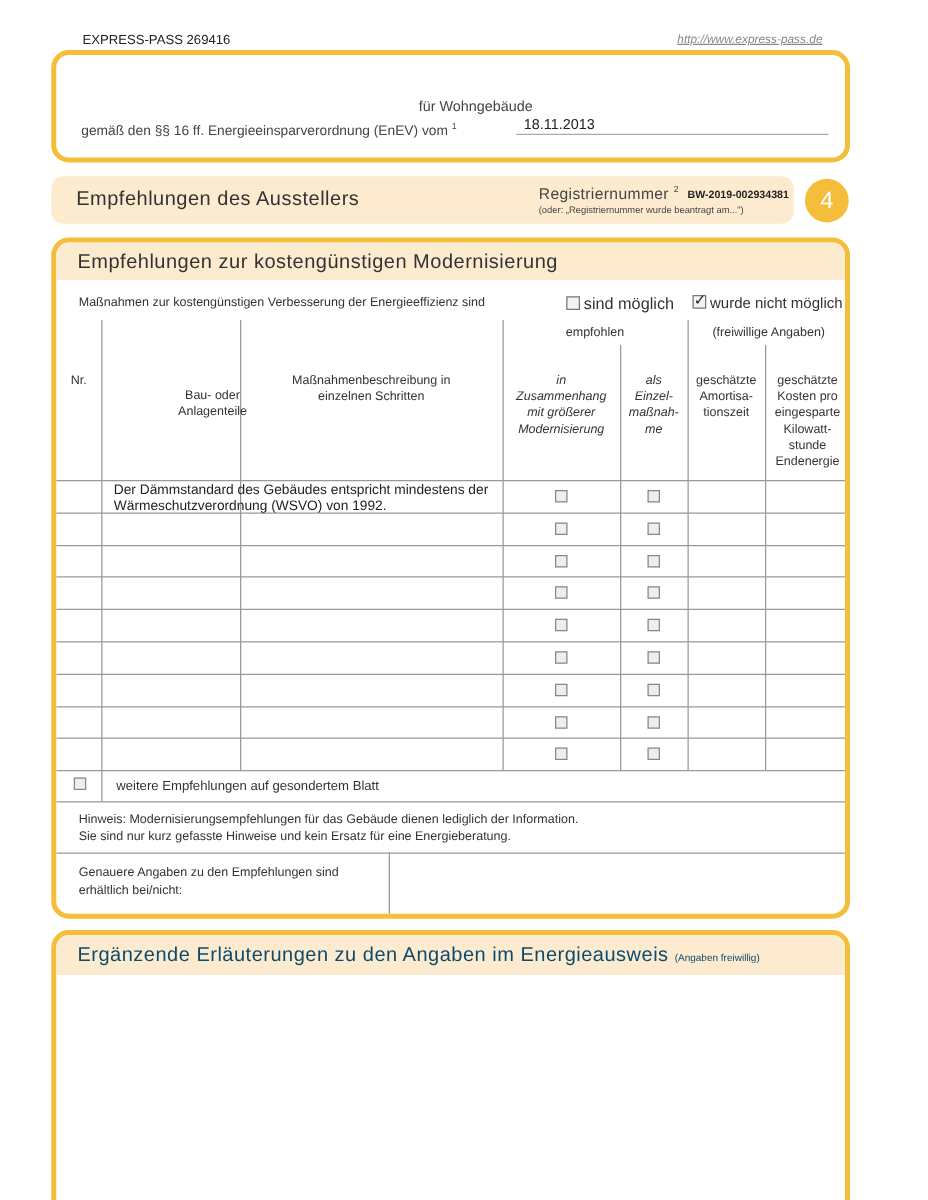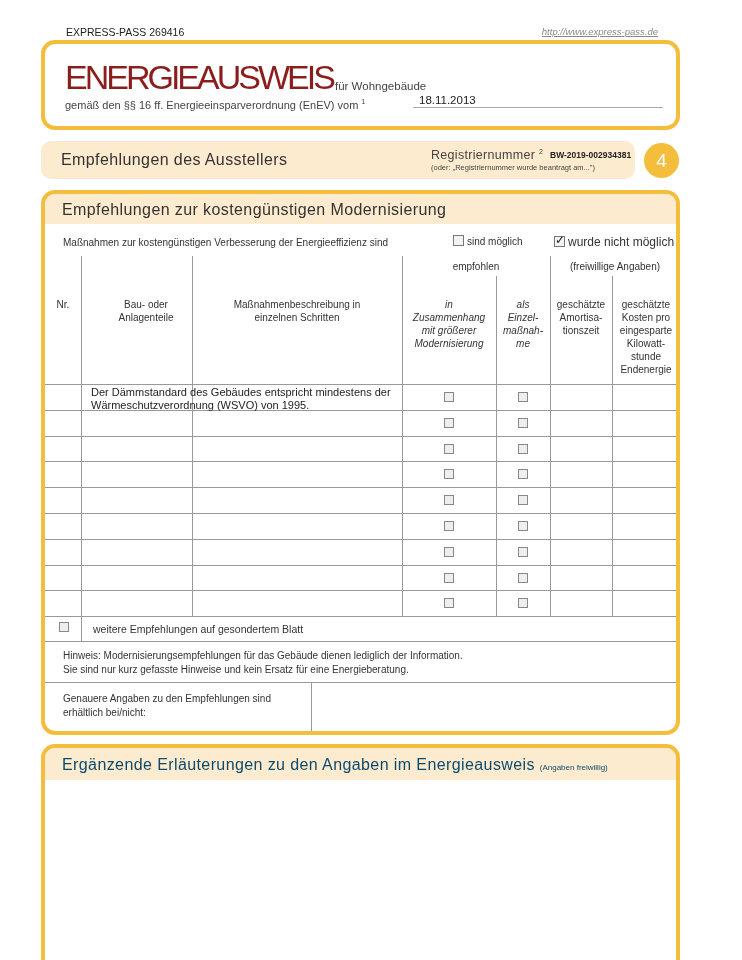--- a/index.html
+++ b/index.html
@@ -23,21 +23,21 @@
   .reg-label sup { font-size:7px; }
   .reg-num { left:509px; top:9px; font-size:8.5px; font-weight:bold; color:#222; }
   .reg-hint { left:390px; top:22px; font-size:7.5px; color:#444; }
   .page-num { left:644px; top:143px; width:35px; height:35px; border-radius:50%; background:#f5bd3c; color:#fff; font-size:19px; text-align:center; line-height:35px; }
 
   .main-box { left:41px; top:190px; width:639px; height:545px; overflow:hidden; }
   .box-header { position:absolute; left:0; top:0; right:0; height:30px; background:#fdebcf; }
   .box-header-title { left:17px; top:7px; font-size:16px; color:#333; letter-spacing:0.4px; }
 
   .intro { left:18px; top:43px; font-size:10px; color:#333; }
-  .opt1 { left:408px; top:41px; font-size:10px; color:#333; }
+  .opt1 { left:408px; top:41px; font-size:13px; color:#333; }
   .opt2 { left:509px; top:41px; font-size:12px; color:#333; }
   .cb { display:inline-block; width:11px; height:11px; border:1px solid #777; box-sizing:border-box; vertical-align:-1px; margin-right:3px; background:#f3f3f3; position:relative; }
   .cb.checked::after { content:"✓"; position:absolute; left:0px; top:-4px; font-size:12px; color:#222; }
   .cb-small { display:inline-block; width:10px; height:10px; border:1px solid #888; background:#eee; box-sizing:border-box; }
 
   .vline { position:absolute; width:1px; background:#999; }
   .hline { position:absolute; height:1px; background:#999; }
 
   .hdr { position:absolute; font-size:10px; color:#333; text-align:center; line-height:1.3; }
 
@@ -52,21 +52,20 @@
   .second-title { left:17px; top:8px; font-size:16px; color:#0c4a6e; letter-spacing:0.4px; }
   .second-note { font-size:8px; letter-spacing:0; }
 </style>
 </head>
 <body>
 
 <div class="abs top-id">EXPRESS-PASS 269416</div>
 <div class="abs top-url">http://www.express-pass.de</div>
 
 <div class="box head-box">
-  <div class="abs title-main">ENERGIEAUSWEIS</div>
   <div class="abs title-sub">für Wohngebäude</div>
   <div class="abs gemass">
     <span>gemäß den §§ 16 ff. Energieeinsparverordnung (EnEV) vom</span>
     <sup>1</sup>
   </div>
   <div class="abs date-line">18.11.2013</div>
 </div>
 
 <div class="section-bar">
   <div class="abs section-title">Empfehlungen des Ausstellers</div>
@@ -112,21 +111,21 @@
       <div class="vline" style="left: 36px; top: 422.2px; height: 25px;"></div>
       <div class="hline" style="left: 0px; top: 447.2px; width: 635px;"></div>
       <div class="hline" style="left: 0px; top: 488.2px; width: 635px;"></div>
       <div class="vline" style="left: 266px; top: 488.2px; height: 56.8px;"></div>
     </div>
 
   <div class="hdr" style="left:356px;top:66px;width:150px;">empfohlen</div>
   <div class="hdr" style="left:505px;top:66px;width:130px;">(freiwillige Angaben)</div>
 
   <div class="hdr" style="left:0px;top:104px;width:36px;white-space:pre-line;">Nr.</div>
-  <div class="hdr" style="left:36px;top:104px;width:130px;white-space:pre-line;">Bau- oder
+  <div class="hdr" style="left:36px;top:116px;width:130px;white-space:pre-line;padding-left:24px;">Bau- oder
 Anlagenteile</div>
   <div class="hdr" style="left:147px;top:104px;width:210px;white-space:pre-line;">Maßnahmenbeschreibung in
 einzelnen Schritten</div>
   <div class="hdr" style="left:357px;top:104px;width:94px;white-space:pre-line;font-style:italic;">in
 Zusammenhang
 mit größerer
 Modernisierung</div>
   <div class="hdr" style="left:451px;top:104px;width:54px;white-space:pre-line;font-style:italic;">als
 Einzel-
 maßnah-
@@ -136,21 +135,21 @@
 tionszeit</div>
   <div class="hdr" style="left:567px;top:104px;width:68px;white-space:pre-line;">geschätzte
 Kosten pro
 eingesparte
 Kilowatt-
 stunde
 Endenergie</div>
 
   <div id="rows">
       <div style="position: absolute; left: 0px; top: 190px; width: 635px; height: 25.8px;">
-        <div class="cell-text" style="left: 46px; top: 2px; width: 320px;">Der Dämmstandard des Gebäudes entspricht mindestens der Wärmeschutzverordnung (WSVO) von 1995.</div>
+        <div class="cell-text" style="left: 46px; top: 2px; width: 320px;">Der Dämmstandard des Gebäudes entspricht mindestens der Wärmeschutzverordnung (WSVO) von 1992.</div>
         <span class="cb-small cb-cell" style="left: 399px; top: 8px;"></span>
         <span class="cb-small cb-cell" style="left: 473px; top: 8px;"></span>
       </div>
       <div style="position: absolute; left: 0px; top: 215.8px; width: 635px; height: 25.8px;">
         <div class="cell-text" style="left: 46px; top: 2px; width: 320px;"></div>
         <span class="cb-small cb-cell" style="left: 399px; top: 8px;"></span>
         <span class="cb-small cb-cell" style="left: 473px; top: 8px;"></span>
       </div>
       <div style="position: absolute; left: 0px; top: 241.6px; width: 635px; height: 25.8px;">
         <div class="cell-text" style="left: 46px; top: 2px; width: 320px;"></div>

